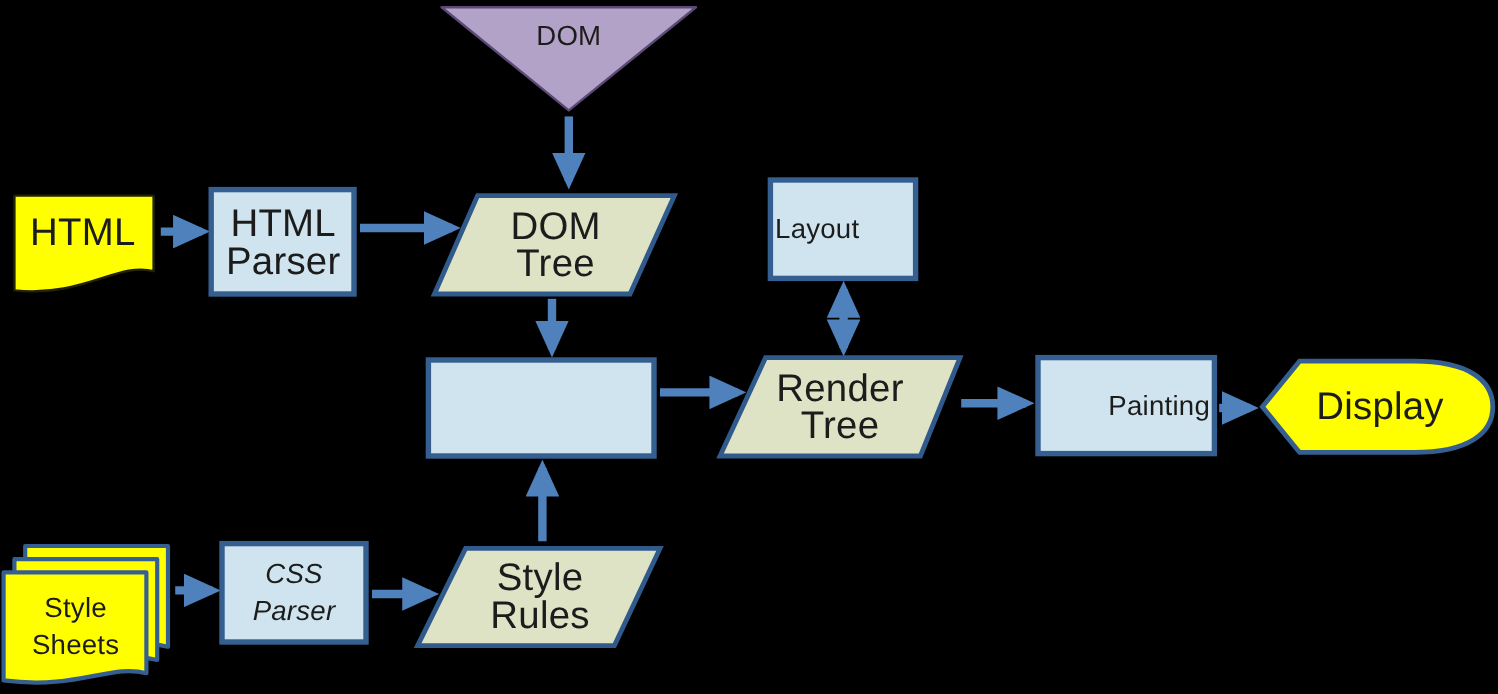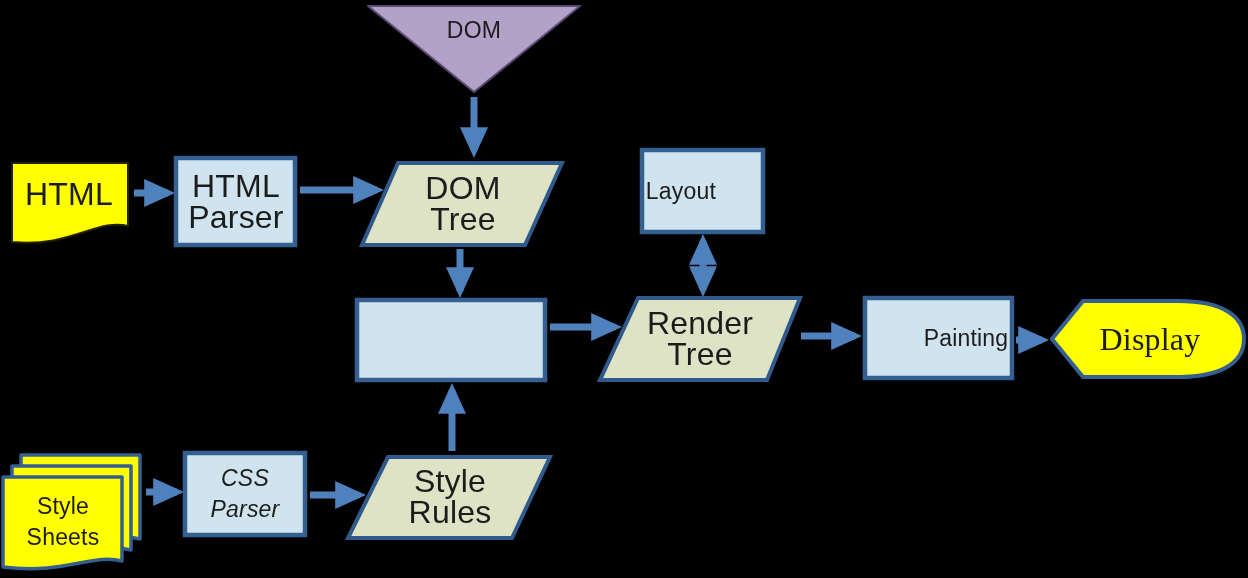--- a/index.html
+++ b/index.html
@@ -126,21 +126,21 @@
   <div class="label" style="left:474px;  top:30px;">DOM</div>
   <div class="label big" style="left:69px;   top:194px;">HTML</div>
   <div class="label big" style="left:236px;  top:202px;">HTML
 Parser</div>
   <div class="label big" style="left:463px;  top:204px;">DOM
 Tree</div>
   <div class="label" style="left:681px;  top:191px;">Layout</div>
   <div class="label big" style="left:700px;  top:339px;">Render
 Tree</div>
   <div class="label" style="left:938px;  top:338px;margin-left:28px;">Painting</div>
-  <div class="label big" style="left:1150px; top:339px;font-family:Liberation Serif, serif;">Display</div>
+  <div class="label big" style="left:1150px; top:339px;">Display</div>
   <div class="label" style="left:63px;   top:522px;">Style
 Sheets</div>
   <div class="label" style="left:245px;  top:494px;font-style:italic;">CSS
 Parser</div>
   <div class="label big" style="left:450px;  top:497px;">Style
 Rules</div>
 
 </div>
 
 </body></html>

